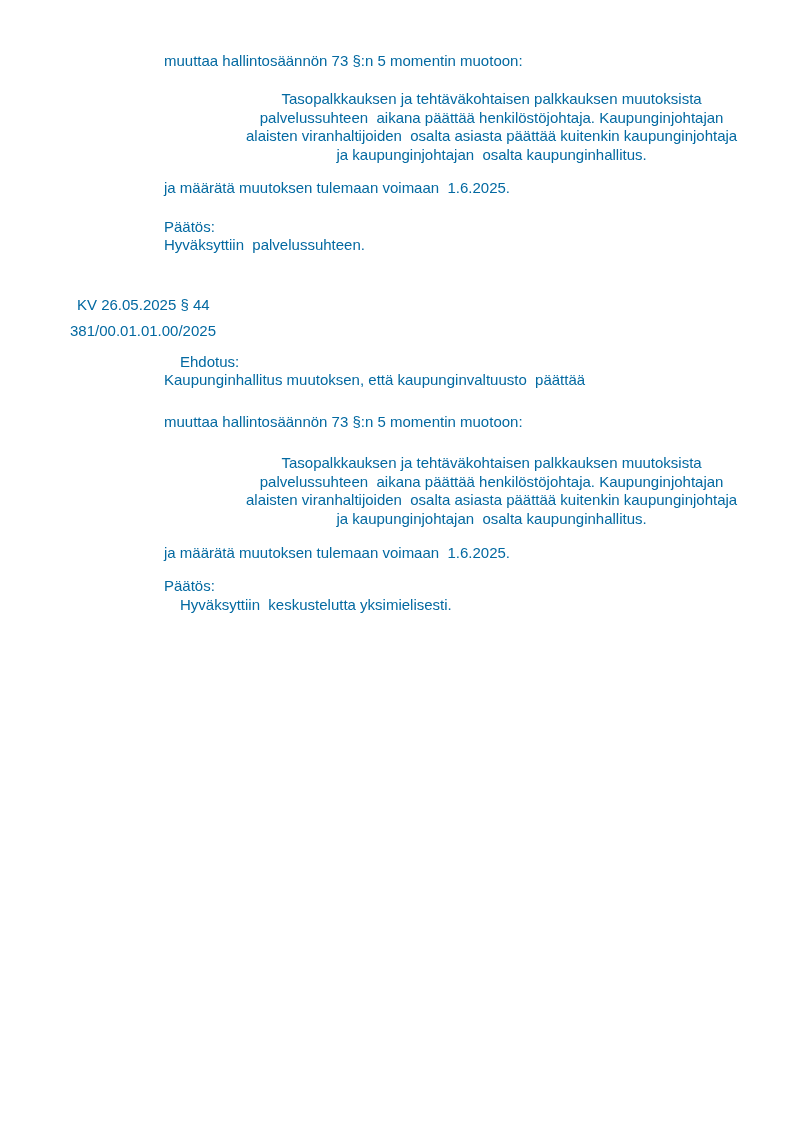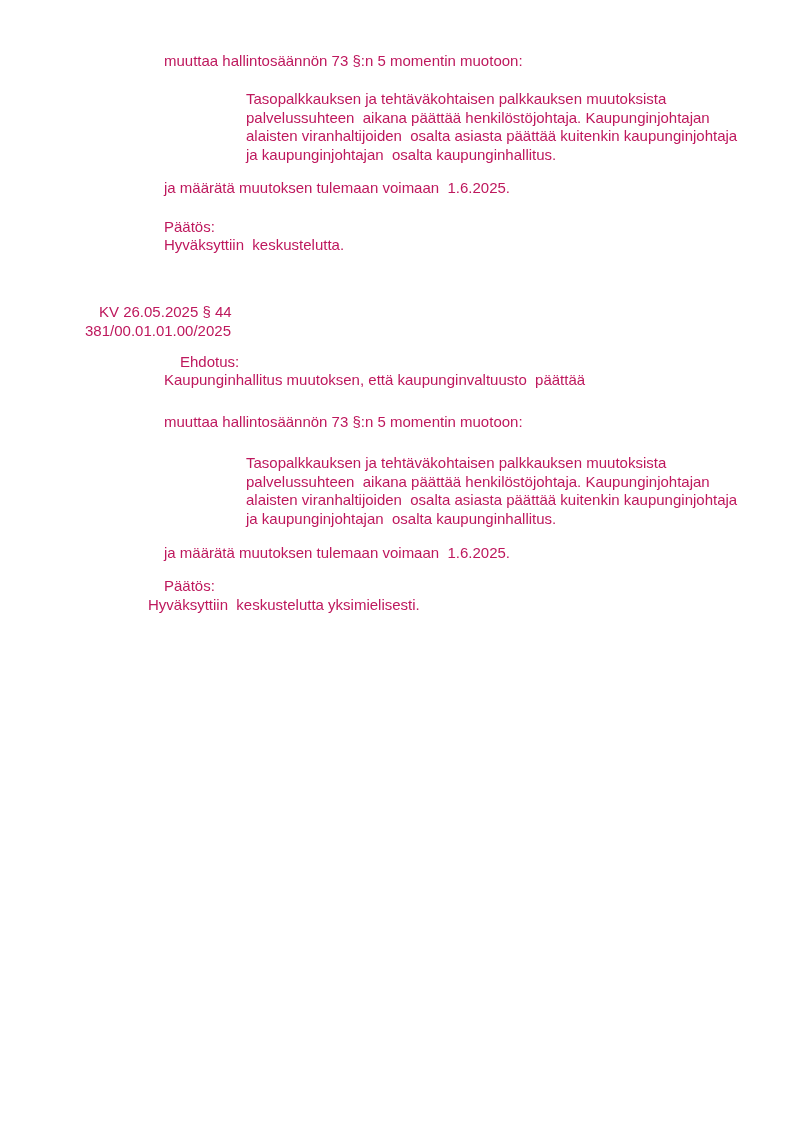--- a/index.html
+++ b/index.html
@@ -9,67 +9,68 @@
     background: #ffffff;
   }
   .page {
     position: relative;
     width: 794px;
     height: 878px;
     background: #ffffff;
     font-family: "Liberation Sans", "DejaVu Sans", sans-serif;
     font-size: 15px;
     line-height: 18.7px;
-    color: #be185d;
+    color: #0369a1;
     overflow: hidden;
+    text-align: center;
   }
   .t {
     position: absolute;
     margin: 0;
     white-space: pre-wrap; 
   }
   .bold { font-weight: 400; }
 
   
   
   .kh-amend      { top: 52px;  left: 164px; }
   .kh-quote      { top: 90px;  left: 246px; max-width: 545px; }
   .kh-effective  { top: 179px; left: 164px; }
   .kh-dec-label  { top: 218px; left: 164px; }
   .kh-dec-text   { top: 236px; left: 164px; }
 
   
-  .kv-ref        { top: 303px; left: 77px; margin-left: 22px; }
-  .kv-case       { top: 322px; left: 85px; }
+  .kv-ref        { top: 296px; left: 77px; }
+  .kv-case       { top: 322px; left: 70px; }
   .kv-prop-label { top: 353px; left: 180px; }
   .kv-prop-text  { top: 371px; left: 164px; }
   .kv-amend      { top: 413px; left: 164px; }
   .kv-quote      { top: 454px; left: 246px; max-width: 545px; }
   .kv-effective  { top: 544px; left: 164px; }
   .kv-dec-label  { top: 577px; left: 164px; }
-  .kv-dec-text   { top: 596px; left: 148px; }
+  .kv-dec-text   { top: 596px; left: 180px; }
 </style>
 </head>
 <body>
 
 <div class="page">
 
   <section>
     <p class="t kh-amend">muuttaa hallintosäännön 73 §:n 5 momentin muotoon:</p>
 
     <p class="t kh-quote">Tasopalkkauksen ja tehtäväkohtaisen palkkauksen muutoksista
 palvelussuhteen  aikana päättää henkilöstöjohtaja. Kaupunginjohtajan
 alaisten viranhaltijoiden  osalta asiasta päättää kuitenkin kaupunginjohtaja
 ja kaupunginjohtajan  osalta kaupunginhallitus.</p>
 
     <p class="t kh-effective">ja määrätä muutoksen tulemaan voimaan  1.6.2025.</p>
 
     <p class="t bold kh-dec-label">Päätös:</p>
 
-    <p class="t kh-dec-text">Hyväksyttiin  keskustelutta.</p>
+    <p class="t kh-dec-text">Hyväksyttiin  palvelussuhteen.</p>
   </section>
 
   <section>
     <p class="t kv-ref">KV 26.05.2025 § 44</p>
 
     <p class="t kv-case">381/00.01.01.00/2025</p>
 
     <p class="t bold kv-prop-label">Ehdotus:</p>
 
     <p class="t kv-prop-text">Kaupunginhallitus muutoksen, että kaupunginvaltuusto  päättää</p>

